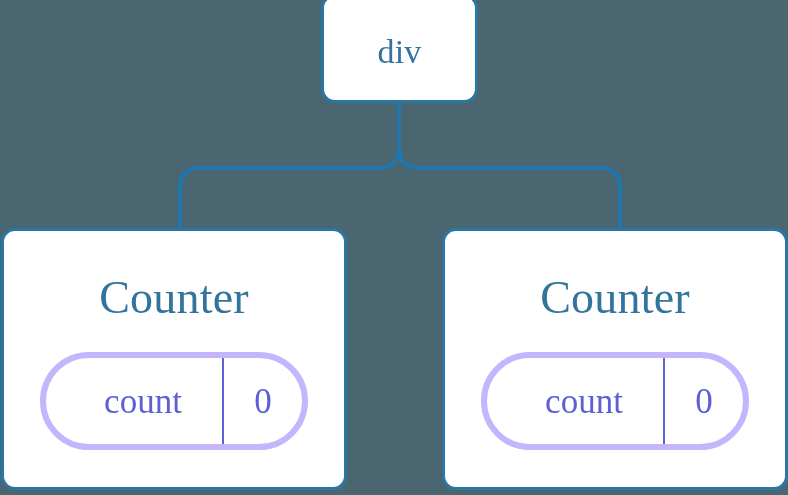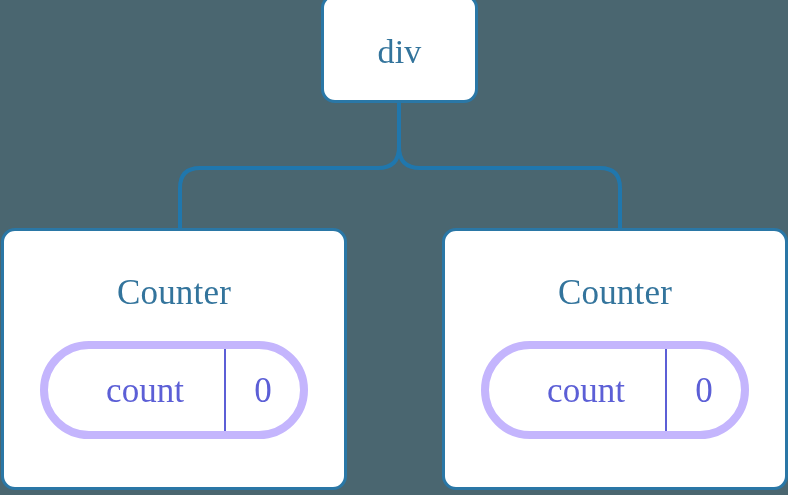--- a/index.html
+++ b/index.html
@@ -67,34 +67,34 @@
     top: 228px;
     width: 346px;
     height: 262px;
     justify-content: flex-start;
     padding-top: 44px;
   }
   #child-node-left  { left: 1px; }
   #child-node-right { left: 442px; }
 
   .child-node .node-title {
-    font-size: 35px;
+    font-size: 46px;
     color: #33749c;
     letter-spacing: 0.2px;
     line-height: 1;
   }
 
   
   .state-pill {
     position: relative;
     margin-top: 31px;
     height: 98px;
     width: 268px;
     box-sizing: border-box;
-    border: 8px solid #c4b5fd;
+    border: 6px solid #c4b5fd;
     border-radius: 999px;
     display: flex;
     align-items: stretch;
     background: transparent;
   }
   .pill-key,
   .pill-value {
     display: flex;
     align-items: center;
     justify-content: center;

